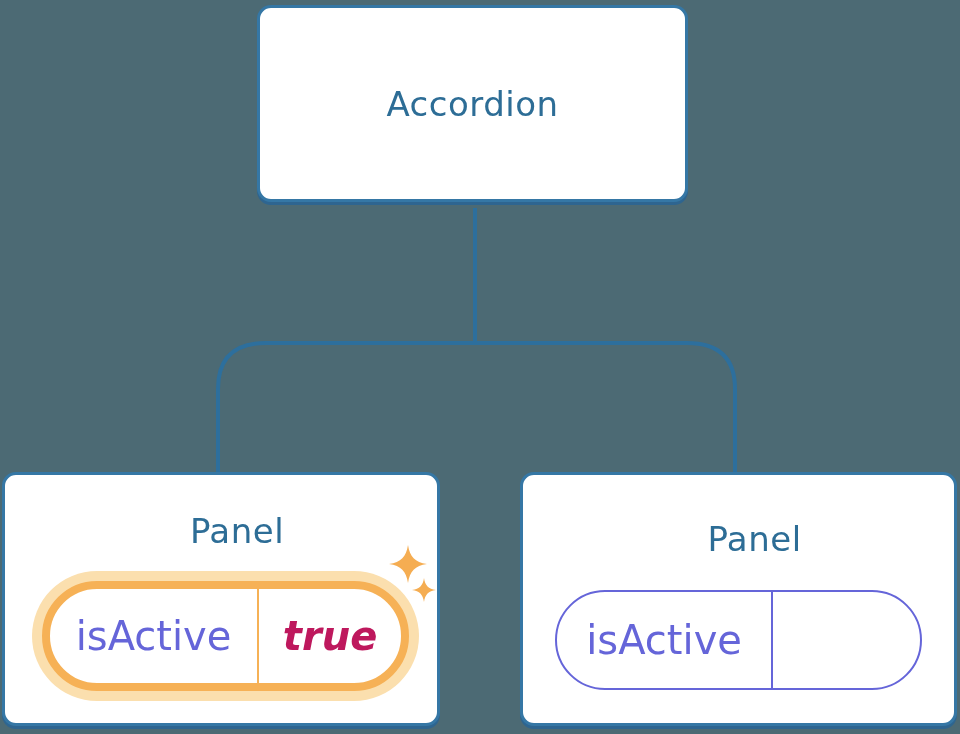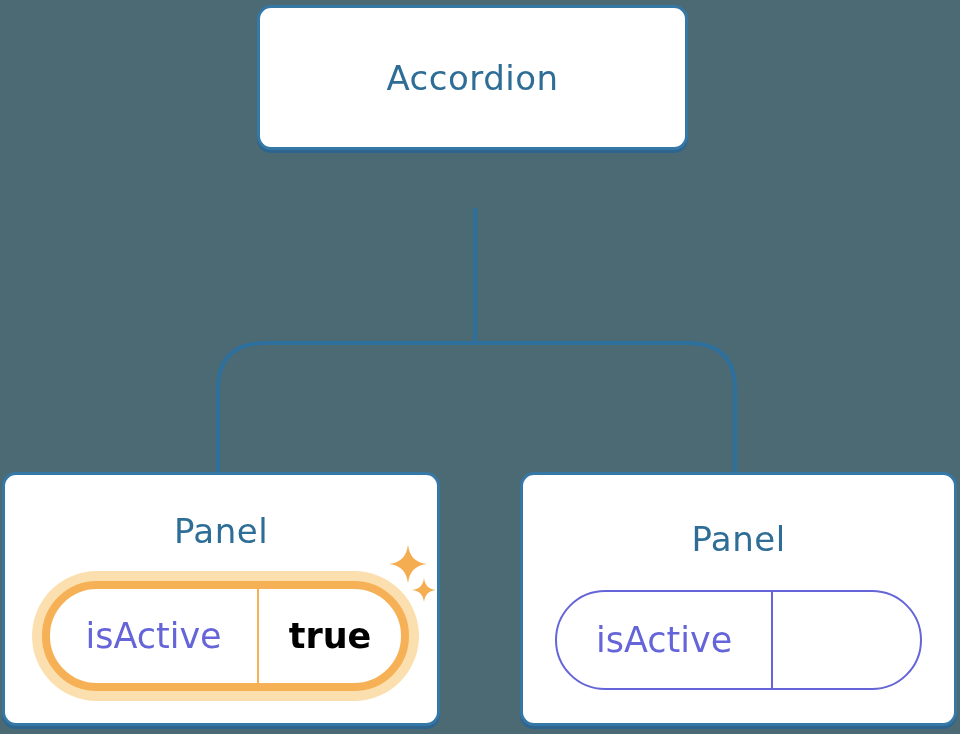--- a/index.html
+++ b/index.html
@@ -17,31 +17,31 @@
   .node {
     position: absolute;
     box-sizing: border-box;
     background: #ffffff;
     border: 3px solid #3577a5;
     border-radius: 14px;
     box-shadow: 0 3px 0 #2e6590;
   }
   .node-title {
     position: absolute;
-    left: 0;
+    left: 16px;
     width: 100%;
     text-align: center;
     color: #2d6d96;
     font-size: 34px;
     font-weight: 500;
     letter-spacing: 0.5px;
   }
   #accordion-node {
     left: 257px; top: 5px;
-    width: 431px; height: 145px;
+    width: 431px; height: 197px;
     display: flex; align-items: center; justify-content: center;
     color: #2d6d96; font-size: 34px; font-weight: 500; letter-spacing: 0.5px;
   }
   #connector-svg {
     position: absolute; left: 0; top: 0;
     width: 960px; height: 734px;
     pointer-events: none;
   }
   #panel-node-active {
     left: 2px; top: 472px;
@@ -59,33 +59,33 @@
     box-sizing: border-box;
     background: #ffffff;
     border-radius: 999px;
     display: flex;
     align-items: stretch;
   }
   .prop-pill .cell {
     display: flex;
     align-items: center;
     justify-content: center;
-    font-size: 35px;
+    font-size: 40px;
     color: #6565d9;
   }
   .prop-pill .cell.name { flex: 0 0 59%; }
   .prop-pill .cell.value { flex: 1 1 auto; }
   .pill-active {
     left: 37px; top: 106px;
     width: 367px; height: 110px;
     border: 8px solid #f6b156;
     box-shadow: 0 0 0 10px #fbdfae;
   }
   .pill-active .divider { width: 2px; background: #f6b156; }
-  .pill-active .cell.value { font-weight: 700; color: #000000; }
+  .pill-active .cell.value { font-weight: 700; color: #be185d; font-style: italic; }
   .pill-inactive {
     left: 32px; top: 115px;
     width: 367px; height: 100px;
     border: 2px solid #6565d9;
   }
   .pill-inactive .divider { width: 2px; background: #6565d9; }
 
   .sparkle { position: absolute; pointer-events: none; }
   #sparkle-big   { left: 384px; top: 70px;  width: 38px; height: 38px; }
   #sparkle-small { left: 407px; top: 103px; width: 24px; height: 24px; }

